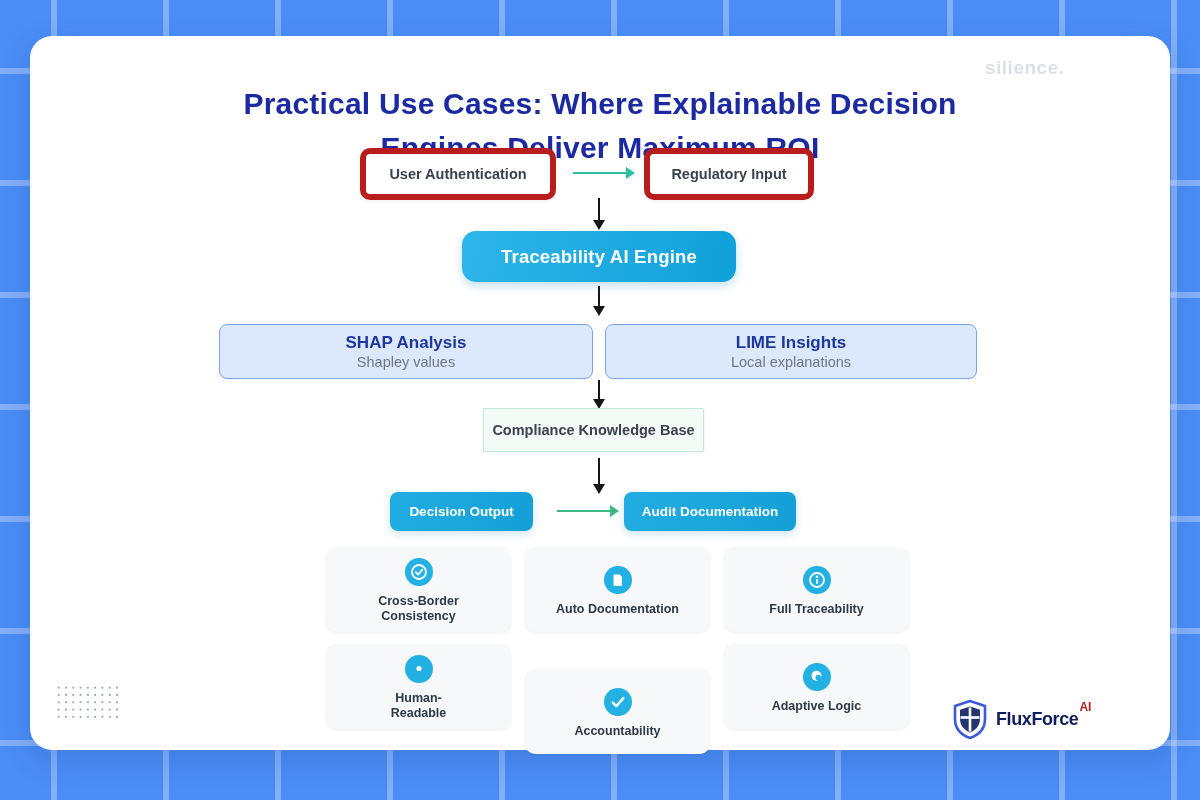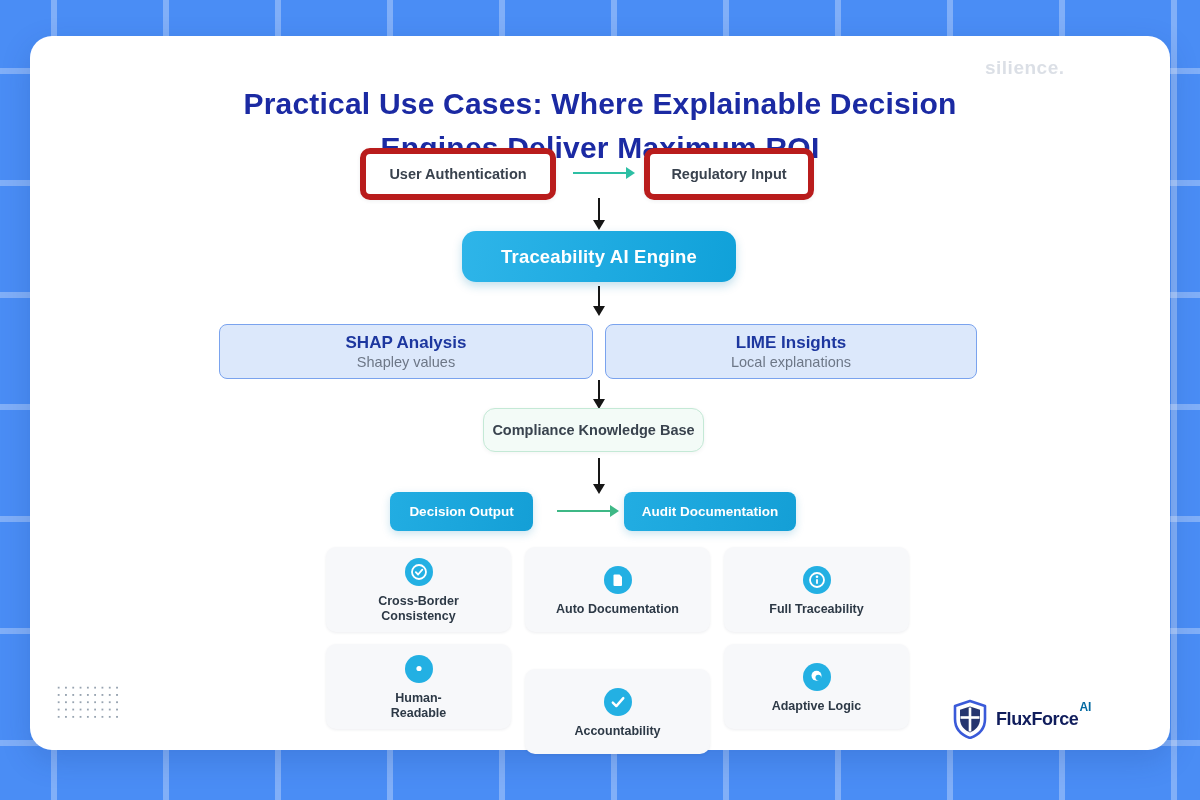--- a/index.html
+++ b/index.html
@@ -42,21 +42,21 @@
     border-radius:14px; box-shadow:0 4px 10px rgba(16,130,180,0.25);
     color:#ffffff; font-size:18.5px; font-weight:800; letter-spacing:0.2px;
   }
   .node-explainer {
     background:#dce8fb; border:1.6px solid #7aa3ee; border-radius:8px;
     flex-direction:column; justify-content:center;
   }
   .node-explainer .ex-title { font-size:17px; font-weight:800; color:#1d379f; line-height:21px; }
   .node-explainer .ex-sub { font-size:14.5px; font-weight:400; color:#6d7787; line-height:19px; }
   .node-knowledge {
-    background:#f3fbf7; border:1px solid #c4e9d6; border-radius:12px;
+    background:#f3fbf7; border:1px solid #c4e9d6; border-radius:1px;
     box-shadow:0 1px 4px rgba(30,60,50,0.06);
     font-size:14.5px; font-weight:700; color:#39434e;
   }
   .node-output {
     background:linear-gradient(100deg,#22ade2 0%, #149fd6 100%);
     border-radius:8px; box-shadow:0 3px 8px rgba(16,130,180,0.22);
     color:#ffffff; font-size:13.5px; font-weight:800;
   }
   
   .varrow { position:absolute; width:14px; display:flex; flex-direction:column; align-items:center; }
@@ -87,21 +87,21 @@
     line-height:15px; white-space:pre-line;
   }
   .icon-circle { width:30px; height:30px; flex:0 0 30px; }
   .dots {
     position:absolute; left:55px; top:684px; width:68px; height:38px;
     background-image:radial-gradient(circle, #98a4b1 1.1px, transparent 1.4px);
     background-size:7.3px 7.3px;
   }
   .brand { position:absolute; left:952px; top:699px; display:flex; align-items:center; gap:8px; }
   .brand-name { font-size:18px; font-weight:800; color:#101d5c; letter-spacing:-0.4px; }
-  .brand-sup { font-size:12px; font-weight:800; color:#0369a1; vertical-align:top; position:relative; top:-9px; margin-left:1px; }
+  .brand-sup { font-size:12px; font-weight:800; color:#b91c1c; vertical-align:top; position:relative; top:-9px; margin-left:1px; }
 </style>
 </head>
 <body>
 
 <div class="card">
 
   <div class="title">
     <div>Practical Use Cases: Where Explainable Decision</div>
     <div>Engines Deliver Maximum ROI</div>
   </div>

